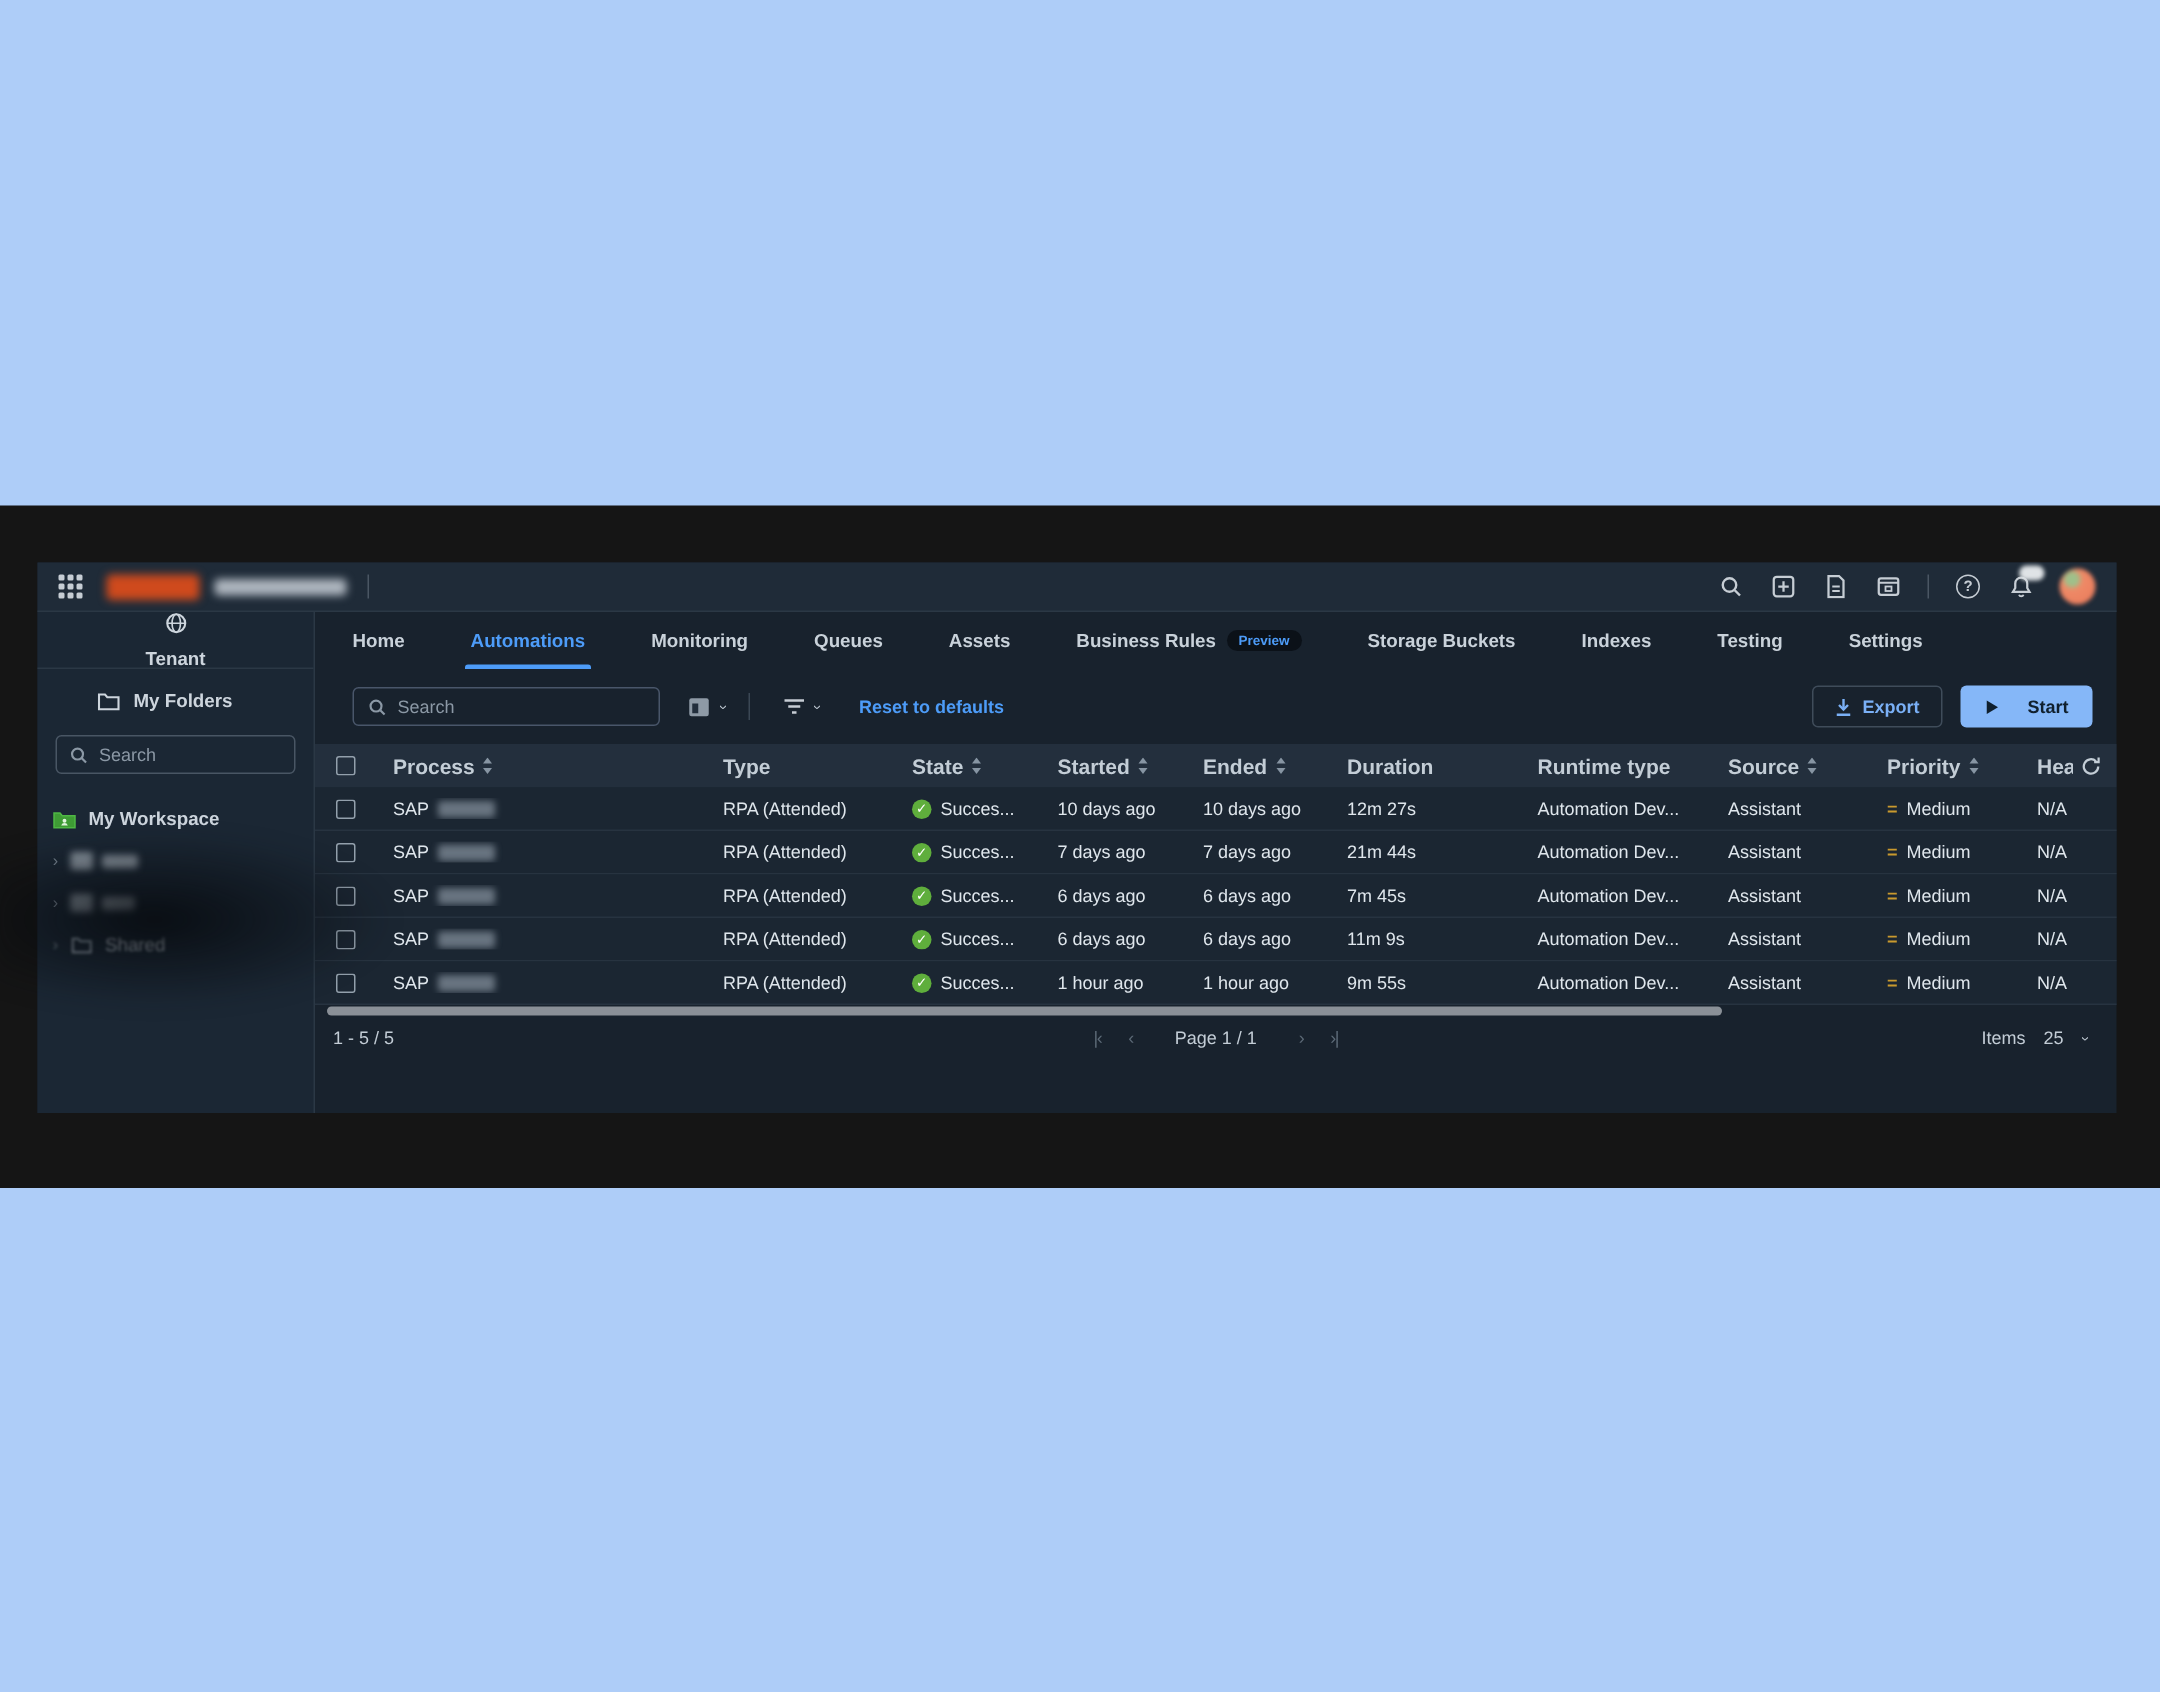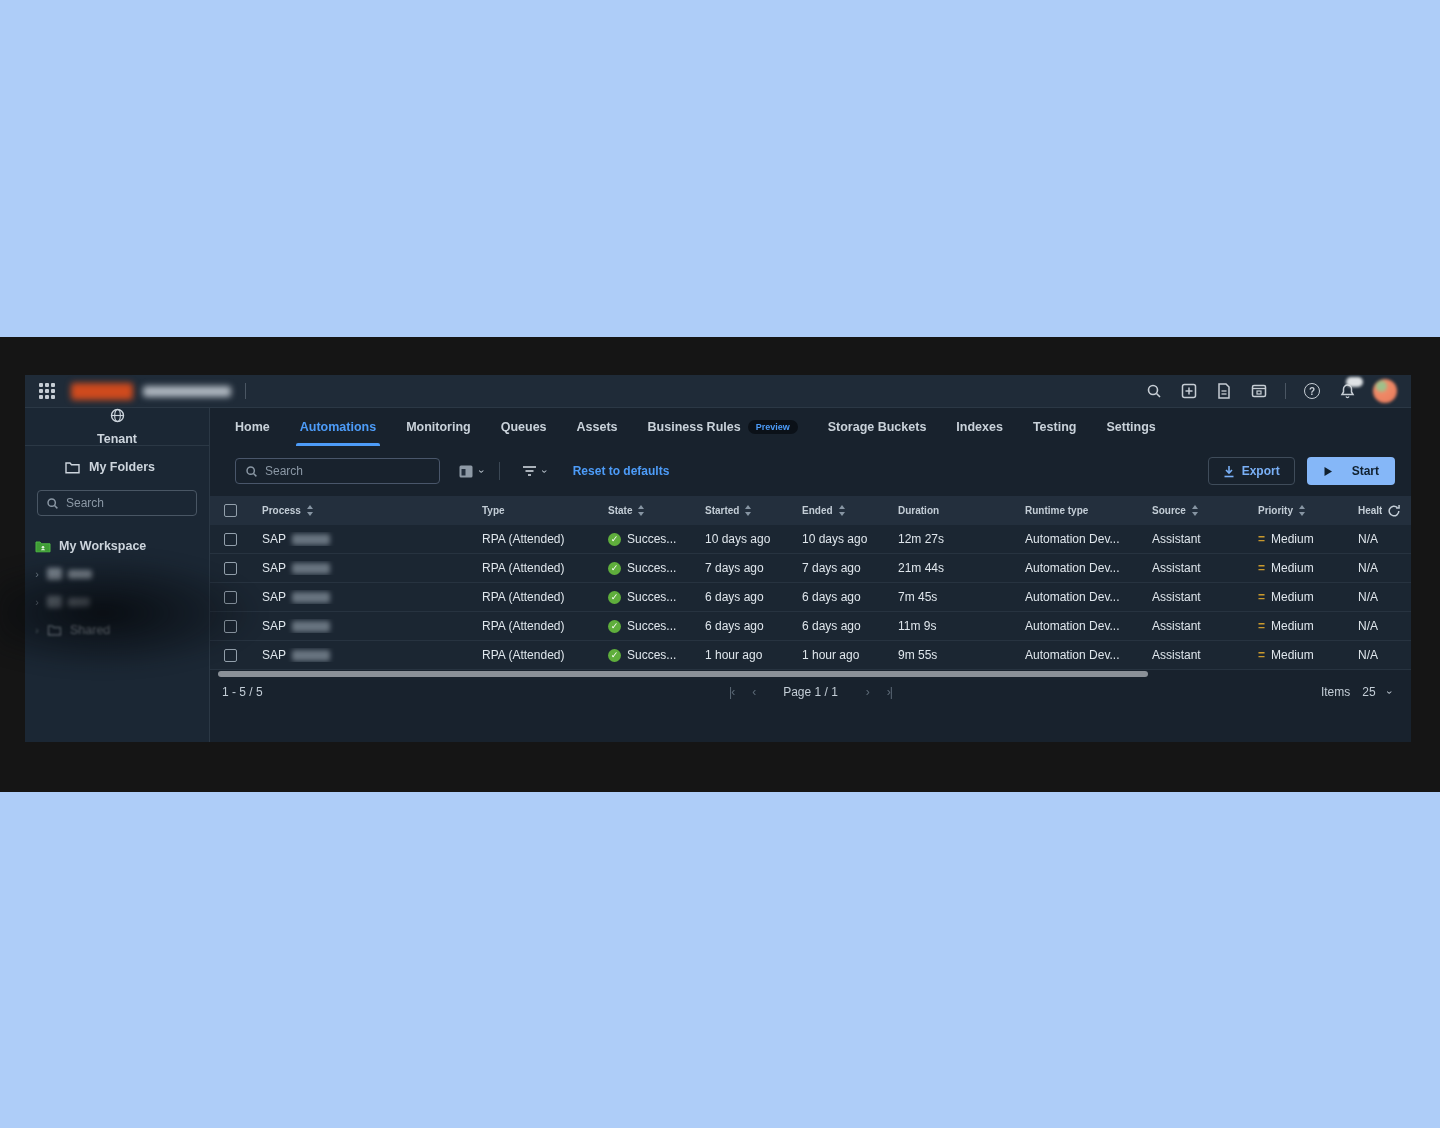--- a/index.html
+++ b/index.html
@@ -36,21 +36,21 @@
   .side-search input{background:transparent;border:0;outline:0;color:var(--text);font-size:12px;width:110px;}
   .side-search input::placeholder{color:#8b98a5;}
   .side-item{display:flex;align-items:center;gap:8px;padding:0 10px;height:28px;font-size:12.5px;color:#b7c1cb;}
   .side-item.workspace{margin-top:16px;font-weight:700;color:#cdd5dd;}
   .chev{color:#7b8895;font-size:12px;transform:scale(.9);}
   .redacted{filter:blur(2.5px);display:flex;align-items:center;gap:6px;}
   .blob{background:#8a95a0;border-radius:2px;}
   .smudge{position:absolute;left:-30px;top:145px;width:270px;height:120px;background:radial-gradient(ellipse at 40% 50%,rgba(6,9,13,.85) 0%,rgba(6,9,13,0) 70%);filter:blur(6px);pointer-events:none;}
   .main{flex:1;display:flex;flex-direction:column;min-width:0;}
   
-  .tabbar{height:38px;display:flex;align-items:stretch;padding-left:25px;gap:30px;flex:0 0 auto;}
+  .tabbar{height:38px;display:flex;align-items:stretch;padding-left:25px;gap:44px;flex:0 0 auto;}
   .nav-tab{display:flex;align-items:center;gap:7px;font-size:12.5px;font-weight:700;color:#c9d2da;position:relative;cursor:pointer;white-space:nowrap;}
   .nav-tab.active{color:var(--blue);}
   .nav-tab.active::after{content:"";position:absolute;left:-4px;right:-4px;bottom:0;height:3px;background:var(--blue);border-radius:2px 2px 0 0;}
   .preview-badge{background:#0b1118;color:var(--blue);font-size:9px;font-weight:700;padding:2px 8px;border-radius:8px;}
   
   .subtabs{height:36px;display:flex;align-items:center;padding-left:16px;gap:6px;flex:0 0 auto;}
   .subtab{padding:6px 15px;font-size:12.5px;font-weight:700;color:#c9d2da;border-radius:4px;cursor:pointer;}
   .subtab.active{color:var(--blue);background:#26313f;}
   
   .toolbar{height:50px;display:flex;align-items:center;padding:0 16px 0 25px;gap:12px;flex:0 0 auto;}
@@ -58,21 +58,21 @@
   .search-box input{background:transparent;border:0;outline:0;color:var(--text);font-size:12px;width:150px;}
   .search-box input::placeholder{color:#8b98a5;}
   .tool-group{display:flex;align-items:center;gap:6px;color:#c6cdd4;margin-left:6px;cursor:pointer;}
   .v-div{width:1px;height:18px;background:#3a4754;margin:0 4px;}
   .reset-link{color:var(--blue);font-weight:700;font-size:12px;margin-left:14px;cursor:pointer;white-space:nowrap;}
   .spacer{flex:1;}
   .btn-export{height:28px;border:1px solid #3f4c5a;border-radius:4px;background:transparent;color:#7ab0f6;font-weight:700;font-size:12px;display:flex;align-items:center;gap:7px;padding:0 14px;cursor:pointer;}
   .btn-start{height:28px;border:0;border-radius:4px;background:var(--blue-light);color:#10202e;font-weight:700;font-size:12px;display:flex;align-items:center;gap:19px;padding:0 16px;cursor:pointer;}
   
   .table{flex:0 0 auto;}
-  .thead{display:grid;grid-template-columns:var(--cols);height:29px;background:var(--header-bg);align-items:center;font-weight:700;font-size:10px;color:#c3cdd6;}
+  .thead{display:grid;grid-template-columns:var(--cols);height:29px;background:var(--header-bg);align-items:center;font-weight:700;font-size:14px;color:#c3cdd6;}
   .th{padding-left:12px;display:flex;align-items:center;gap:5px;white-space:nowrap;overflow:hidden;}
   .th.cbcell{justify-content:center;padding-left:0;}
   .th-health .th-label{max-width:30px;overflow:hidden;}
   .th-health{display:flex;justify-content:space-between;padding-right:10px;}
   .tr{display:grid;grid-template-columns:var(--cols);height:29px;background:var(--row);align-items:center;border-bottom:1px solid #273340;font-size:12px;color:#dfe6ec;}
   .td{padding-left:12px;white-space:nowrap;overflow:hidden;display:flex;align-items:center;gap:6px;}
   .cbcell{display:flex;justify-content:center;padding-left:0;}
   .cb{width:13px;height:13px;border:1.5px solid #93a0ac;border-radius:2px;cursor:pointer;}
   .proc-blob{width:38px;height:11px;background:#76828e;border-radius:2px;filter:blur(2.5px);opacity:.85;}
   .state-dot{width:13px;height:13px;border-radius:50%;background:var(--green);color:#fff;font-size:9px;display:flex;align-items:center;justify-content:center;flex:0 0 auto;}

